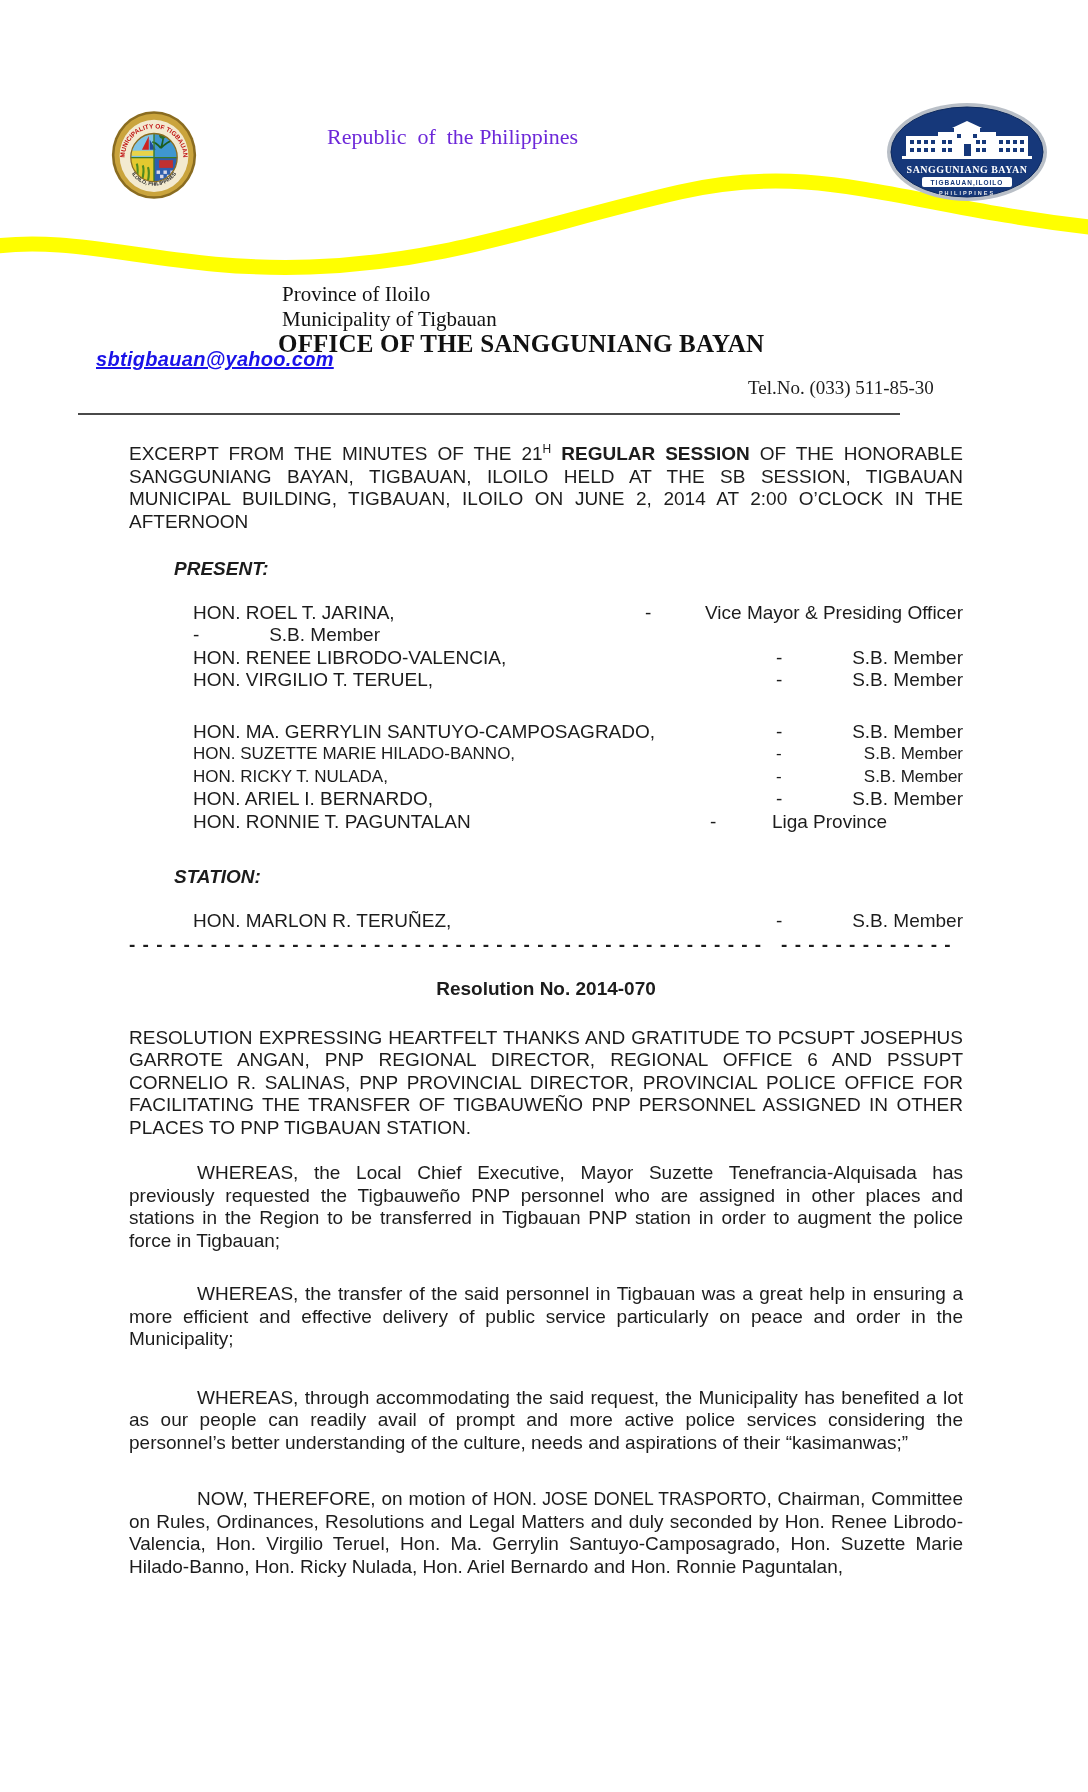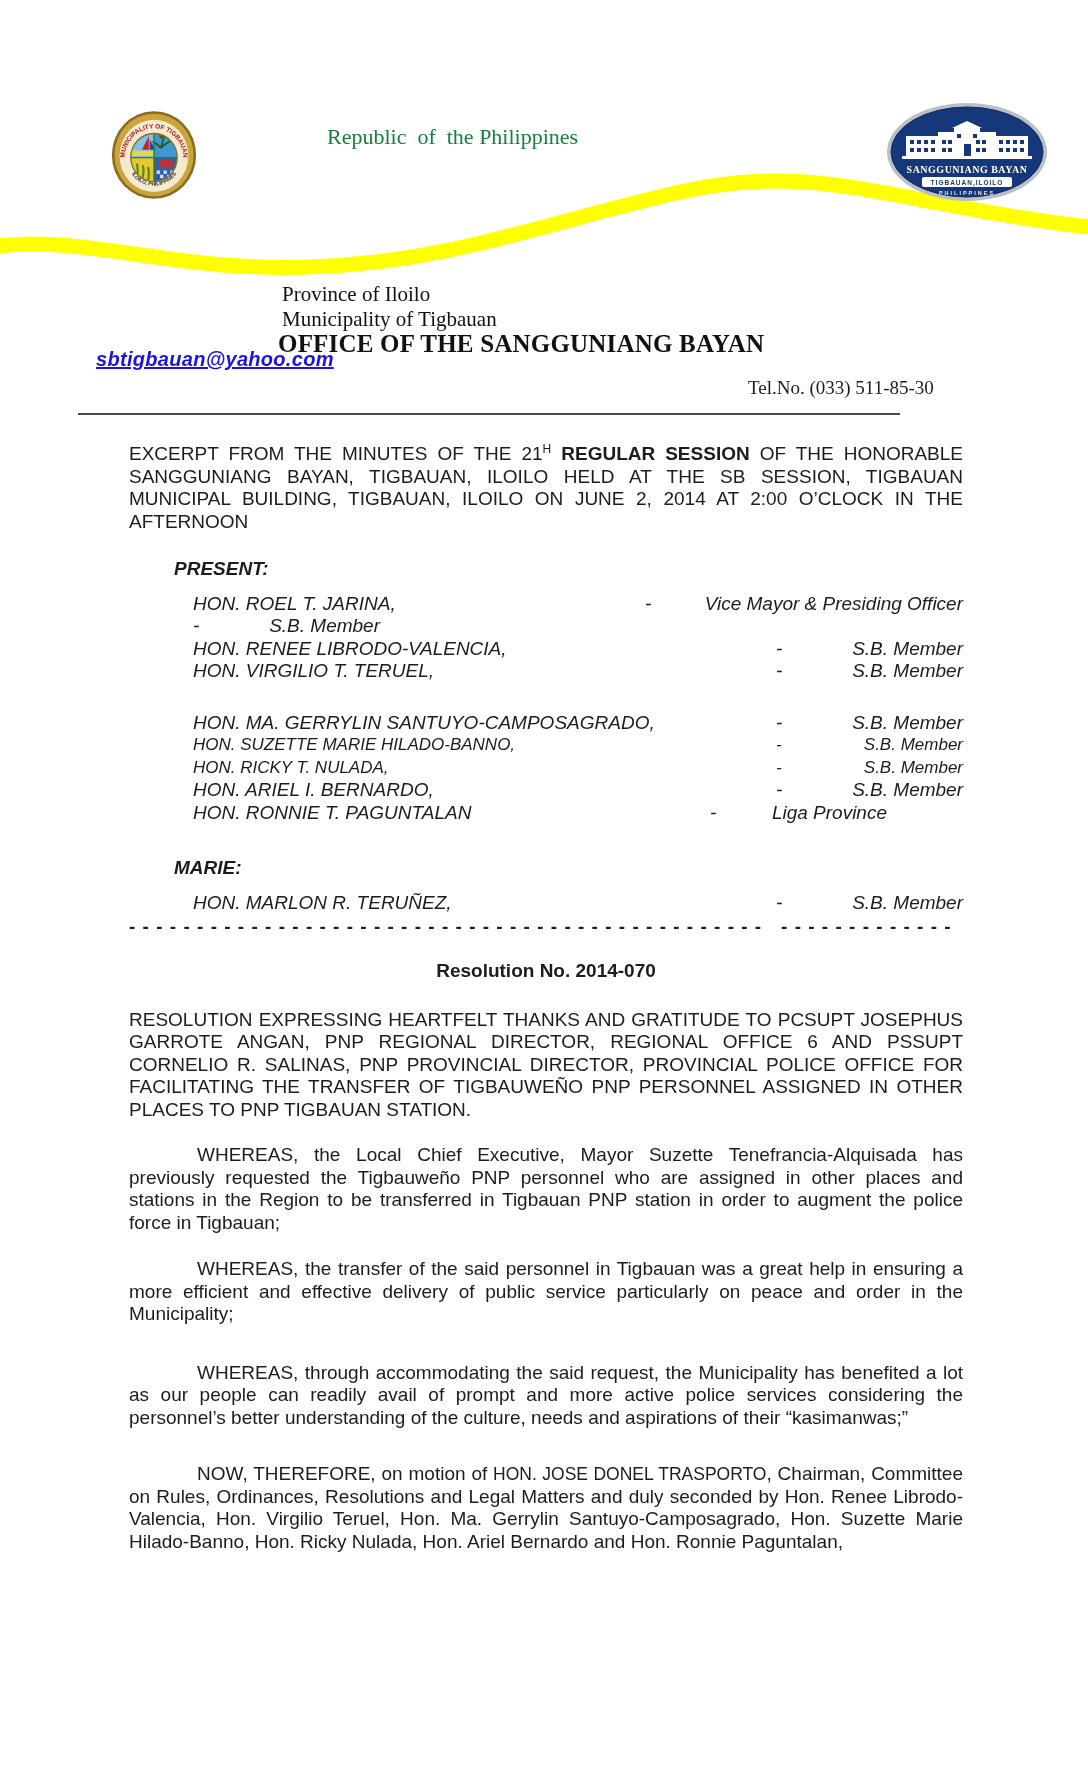--- a/index.html
+++ b/index.html
@@ -19,21 +19,21 @@
     color:var(--ink);
     font-family:"Liberation Sans", sans-serif;
   }
   
   #wave{position:absolute;left:0;top:0;width:1088px;height:330px;z-index:1;}
   .seal{position:absolute;z-index:2;}
   #left-seal{left:111px;top:110px;}
   #right-seal{left:886px;top:102px;}
   #republic{
     position:absolute;left:327px;top:124px;z-index:2;
-    font-family:"Liberation Serif", serif;font-size:22px;white-space:pre;color:#15803d;
+    font-family:"Liberation Serif", serif;font-size:22px;white-space:pre;color:#6d28d9;
   }
   .addr{position:absolute;left:282px;z-index:2;font-family:Liberation Serif, serif;color:#111;}
   #province{top:282px;font-size:21px;}
   #municipality{top:307px;font-size:21px;}
   #office{top:330px;left:278px;font-size:25px;font-weight:bold;letter-spacing:.2px;}
   #email{
     position:absolute;left:96px;top:348px;z-index:2;
     font-size:20px;font-weight:bold;font-style:italic;
     color:var(--link-blue);text-decoration:underline;letter-spacing:.3px;
   }
@@ -44,21 +44,21 @@
   #doc{
     position:absolute;left:129px;top:443px;width:834px;z-index:2;
     font-size:19px;line-height:22.5px;
   }
   .just{text-align:justify;margin:0;}
   .para{margin:23px 0 0 0;text-indent:68px;}
   .sup{font-size:12px;vertical-align:super;line-height:0;}
   b.inline{font-weight:bold;}
   .sect-label{margin:25px 0 0 45px;font-weight:bold;font-style:italic;}
   .sect-label.absent{margin-top:33px;}
-  .rows{margin-top:12px;font-style:italic;}
+  .rows{margin-top:21px;}
   .m-row{display:flex;margin-left:64px;line-height:22.5px;}
   .m-row .nm{flex:1;white-space:nowrap;}
   .m-right{display:flex;justify-content:space-between;width:187px;flex:none;}
   .m-right.w-vm{width:318px;}
   .m-right.w-liga{width:177px;margin-right:76px;}
   .m-row.sm{font-size:17px;}
   .spacer{height:29px;}
   #sep{
     margin-top:3px;font-weight:bold;white-space:pre;overflow:hidden;
     letter-spacing:1px;line-height:19px;
@@ -239,37 +239,37 @@
       </div>
       <div class="m-row">
         <span class="nm">HON. RONNIE T. PAGUNTALAN</span>
         <span class="m-right w-liga">
             <span>-</span>
             <span>Liga Province</span>
           </span>
       </div>
     </div>
 
-    <div class="sect-label absent">MARIE:</div>
+    <div class="sect-label absent">STATION:</div>
     <div class="rows">
       <div class="m-row">
         <span class="nm">HON. MARLON R. TERUÑEZ,</span>
         <span class="m-right">
             <span>-</span>
             <span>S.B. Member</span>
           </span>
       </div>
     </div>
 
     <div id="sep">- - - - - - - - - - - - - - - - - - - - - - - - - - - - - - - - - - - - - - - - - - - - - - -   - - - - - - - - - - - - -</div>
 
     <div id="res-no">Resolution No. 2014-070</div>
 
     <p id="res-title" class="just">RESOLUTION EXPRESSING HEARTFELT THANKS AND GRATITUDE TO PCSUPT JOSEPHUS GARROTE ANGAN, PNP REGIONAL DIRECTOR, REGIONAL OFFICE 6 AND PSSUPT CORNELIO R. SALINAS, PNP PROVINCIAL DIRECTOR, PROVINCIAL POLICE OFFICE FOR FACILITATING THE TRANSFER OF TIGBAUWEÑO PNP PERSONNEL ASSIGNED IN OTHER PLACES TO PNP TIGBAUAN STATION.</p>
 
     <p class="just para">WHEREAS, the Local Chief Executive, Mayor Suzette Tenefrancia-Alquisada has previously requested the Tigbauweño PNP personnel who are assigned in other places and stations in the Region to be transferred in Tigbauan PNP station in order to augment the police force in Tigbauan;</p>
-    <p class="just para" style="margin-top:24px;">WHEREAS, the transfer of the said personnel in Tigbauan was a great help in ensuring a more efficient and effective delivery of public service particularly on peace and order in the Municipality;</p>
+    <p class="just para" style="margin-top:31px;">WHEREAS, the transfer of the said personnel in Tigbauan was a great help in ensuring a more efficient and effective delivery of public service particularly on peace and order in the Municipality;</p>
     <p class="just para" style="margin-top:36px;">WHEREAS, through accommodating the said request, the Municipality has benefited a lot as our people can readily avail of prompt and more active police services considering the personnel’s better understanding of the culture, needs and aspirations of their “kasimanwas;”</p>
 
     <p class="just para" style="margin-top:34px;"><span>NOW, THEREFORE, on motion of </span><span class="np-name">HON. JOSE DONEL TRASPORTO</span><span>, Chairman, Committee on Rules, Ordinances, Resolutions and Legal Matters and duly seconded by Hon. Renee Librodo-Valencia, Hon. Virgilio Teruel, Hon. Ma. Gerrylin Santuyo-Camposagrado, Hon. Suzette Marie Hilado-Banno, Hon. Ricky Nulada, Hon. Ariel Bernardo and Hon. Ronnie Paguntalan,</span></p>
 
   </div>
 </div>
 
 </body></html>

